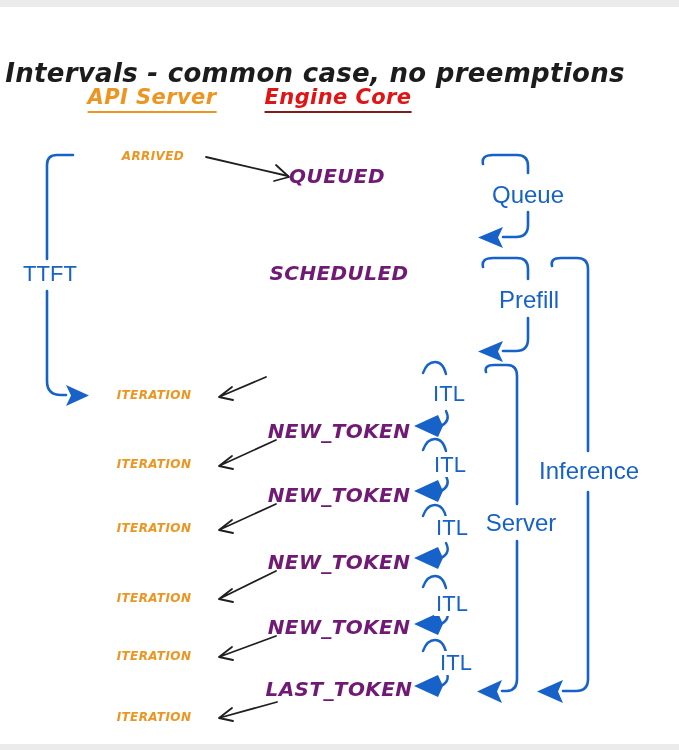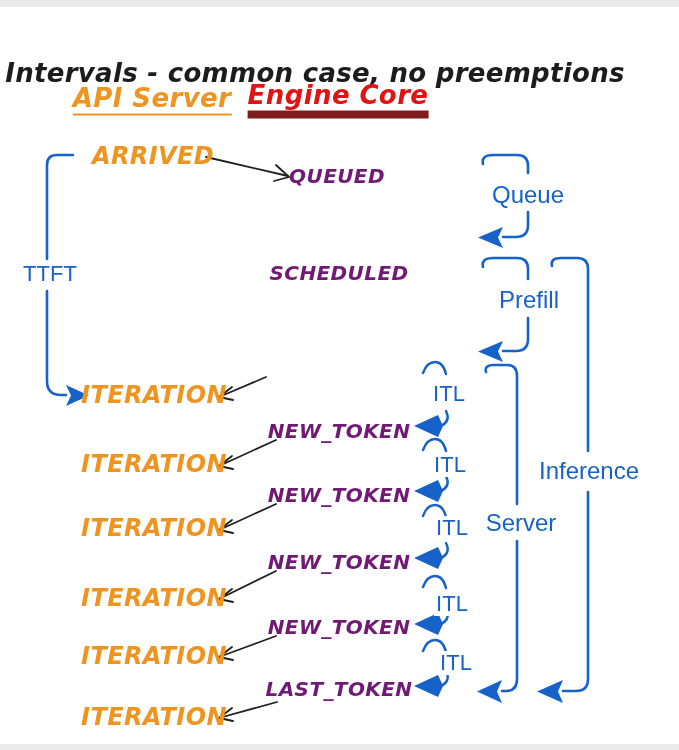--- a/index.html
+++ b/index.html
@@ -11,24 +11,24 @@
   .edge.top{top:0;height:7px;}
   .edge.bottom{bottom:0;height:6px;}
   svg.lines{position:absolute;left:0;top:0;}
   .lbl{position:absolute;transform:translate(-50%,-50%);white-space:nowrap;line-height:1;}
   .title{
     font-style:italic;font-weight:700;font-size:26px;color:#1c1c1c;
     letter-spacing:.3px;
     margin-top:40px;
   }
   .hand{font-style:italic;font-weight:600;letter-spacing:.4px;}
-  .col-head{font-size:26px;padding-bottom:3px;}
+  .col-head{font-size:21px;padding-bottom:3px;}
   .col-head.api{color:#ee9420;border-bottom:2px solid #ee9420;}
-  .col-head.engine{color:#e01414;border-bottom:8px solid #7f1d1d;}
-  .evt-api{color:#ee9420;font-size:24px;}
+  .col-head.engine{color:#e01414;border-bottom:2px solid #7f1d1d;}
+  .evt-api{color:#ee9420;font-size:12px;}
   .evt-engine{color:#701a75;font-size:20px;}
   .blue{color:#1762c8;font-family:"Liberation Sans",sans-serif;background:#fff;padding:1px 2px;}
   .blue.big{font-size:24px;}
   .blue.small{font-size:22px;}
 </style>
 </head>
 <body>
 
 <div id="stage">
   <div class="edge top"></div>

